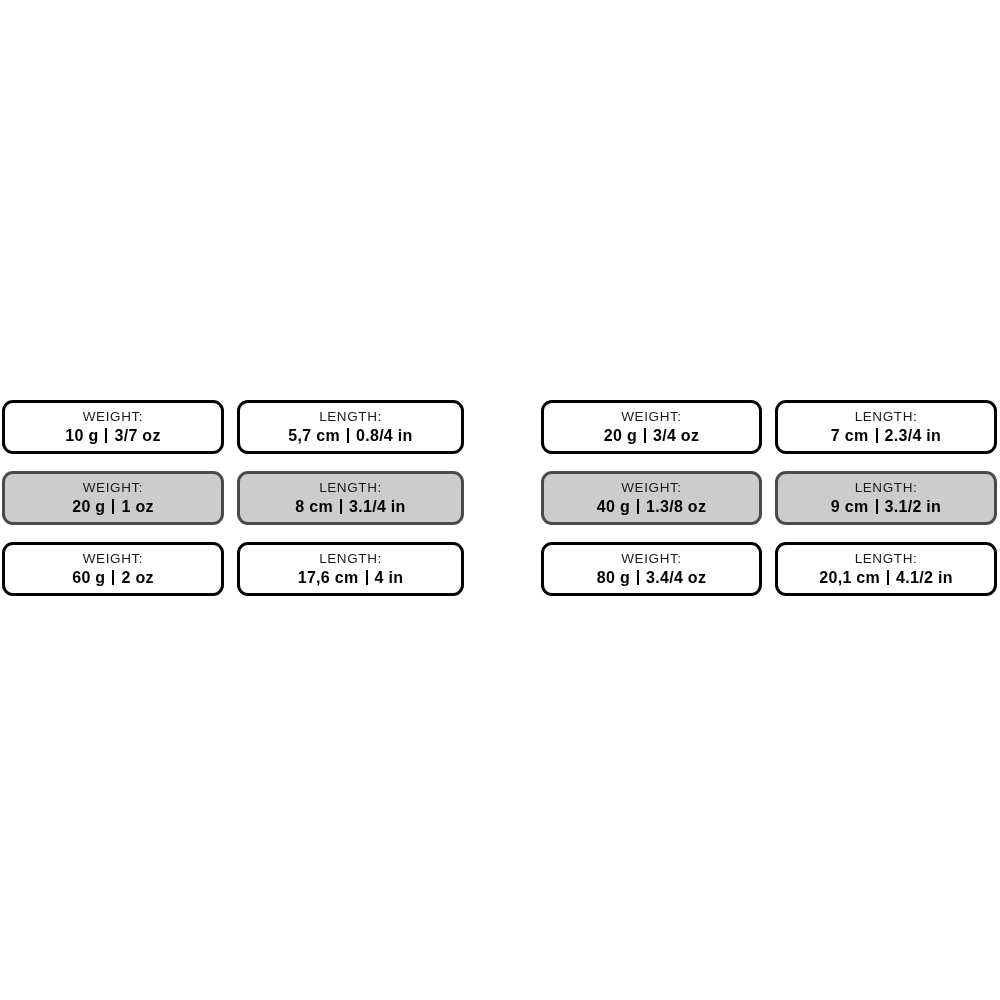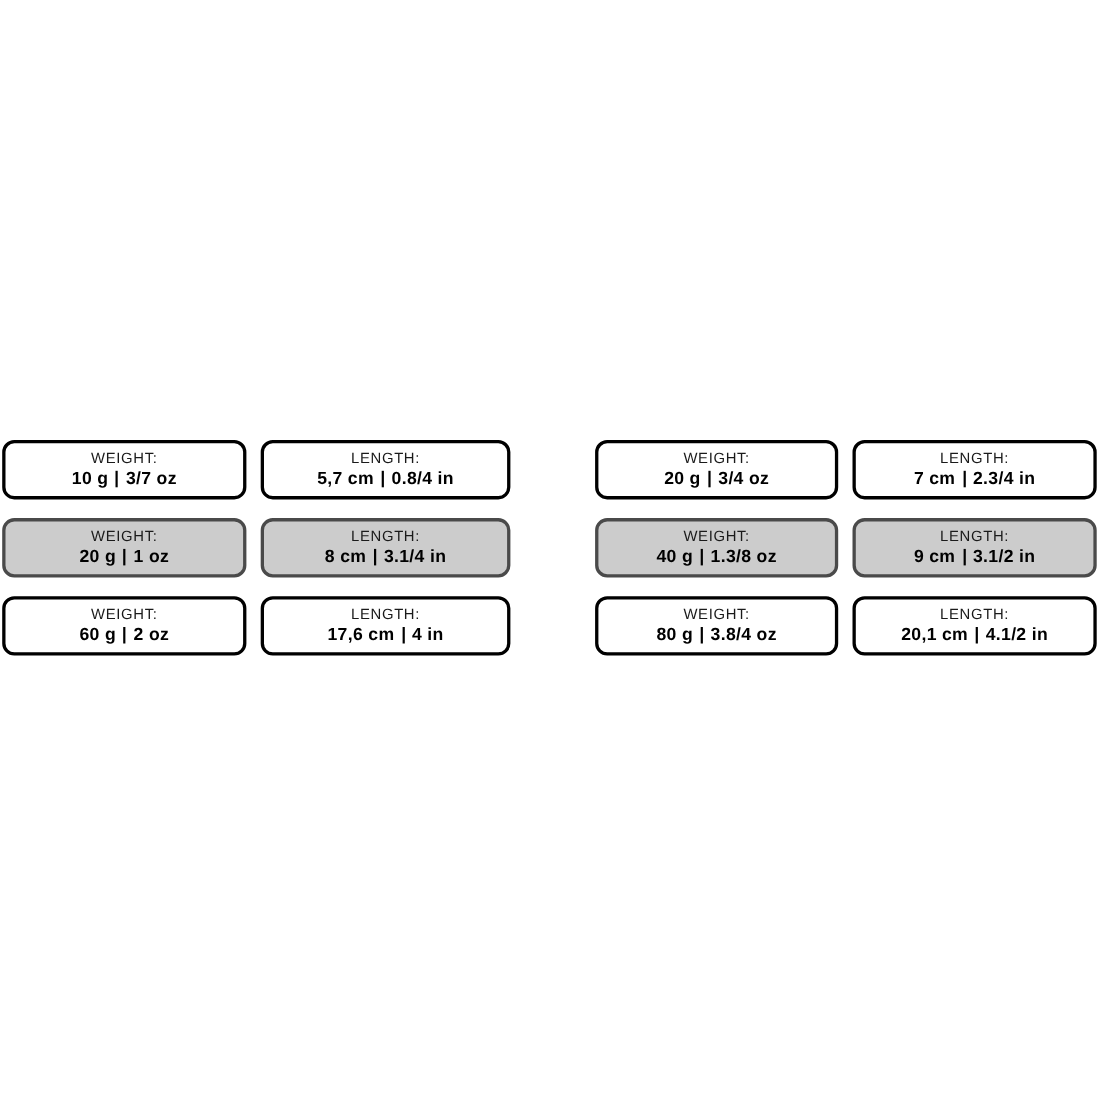--- a/index.html
+++ b/index.html
@@ -228,21 +228,21 @@
           </span>
         </div>
       </div>
 
       <div class="spec-row">
         <div class="badge plain col-weight">
           <span class="badge-label">WEIGHT:</span>
           <span class="badge-value">
             <span class="value-metric">80 g</span>
             <span class="value-sep"></span>
-            <span class="value-imperial">3.8/4 oz</span>
+            <span class="value-imperial">3.4/4 oz</span>
           </span>
         </div>
         <div class="badge plain col-length">
           <span class="badge-label">LENGTH:</span>
           <span class="badge-value">
             <span class="value-metric">20,1 cm</span>
             <span class="value-sep"></span>
             <span class="value-imperial">4.1/2 in</span>
           </span>
         </div>

